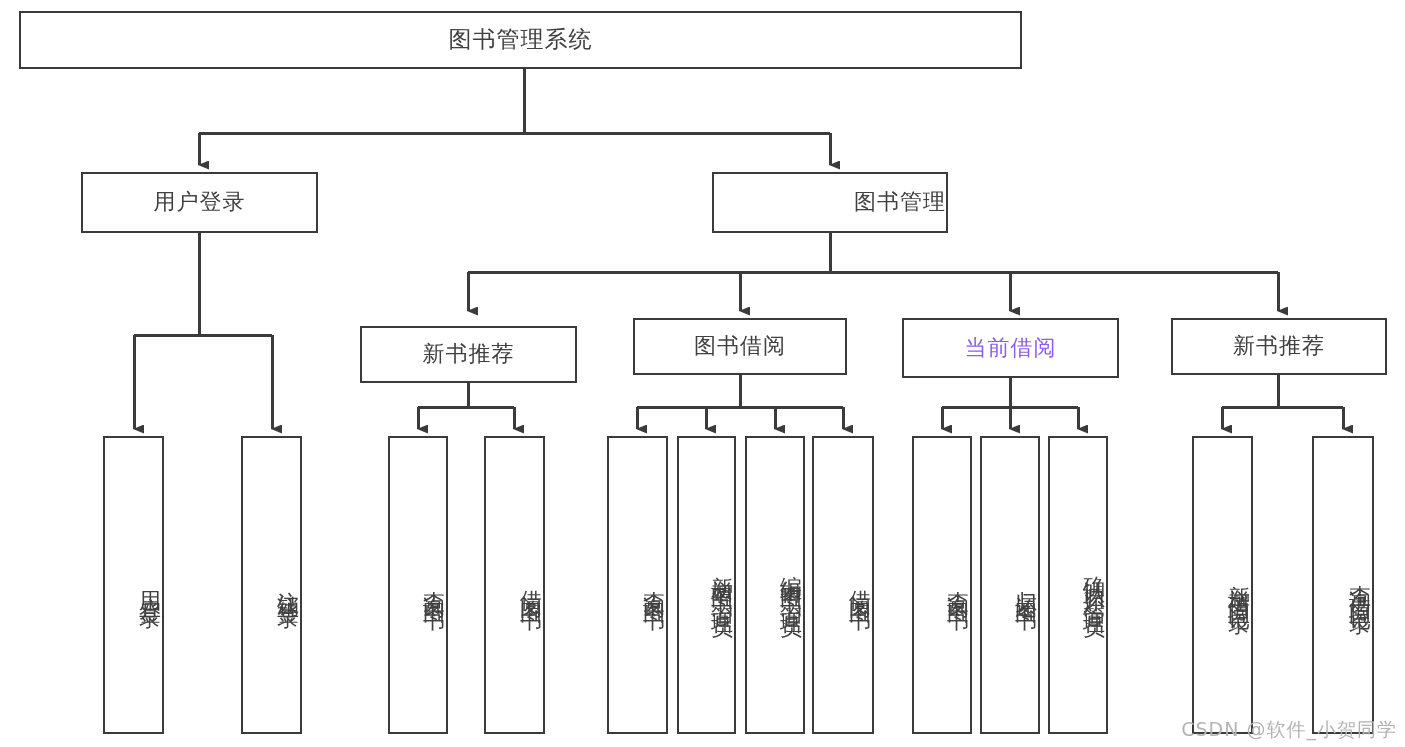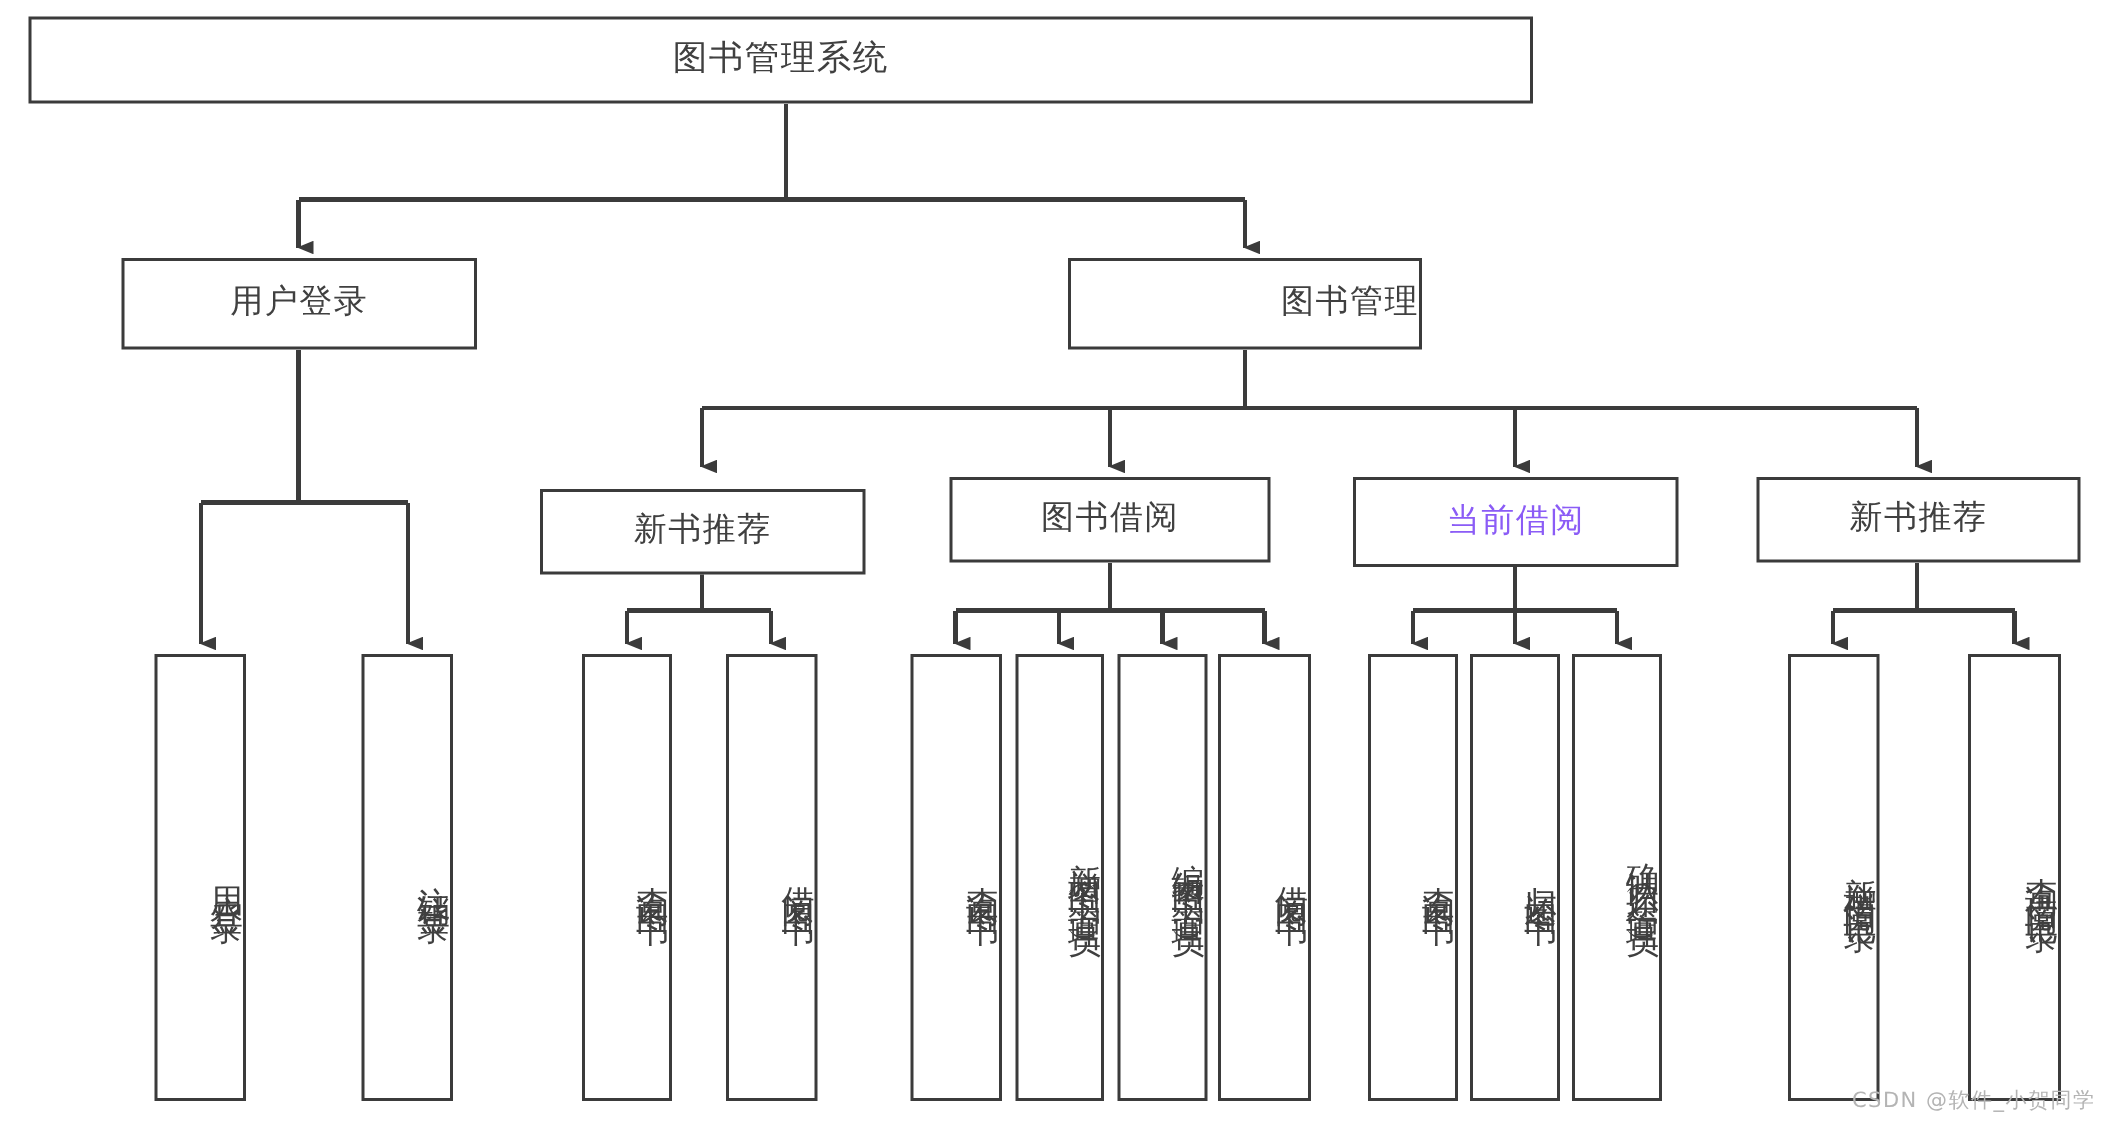--- a/index.html
+++ b/index.html
@@ -57,21 +57,21 @@
   }
   .node-v > span {
     display: block;
     writing-mode: vertical-rl;
     text-orientation: upright;
   }
   .watermark {
     position: absolute;
     right: 8px;
     bottom: 4px;
-    font-size: 14px;
+    font-size: 19px;
     color: #b4b4b4;
     letter-spacing: 1px;
     white-space: nowrap;
     pointer-events: none;
   }
 </style>
 </head>
 <body>
 
 <div id="diagram-root" style="background: rgb(255, 255, 255);">

